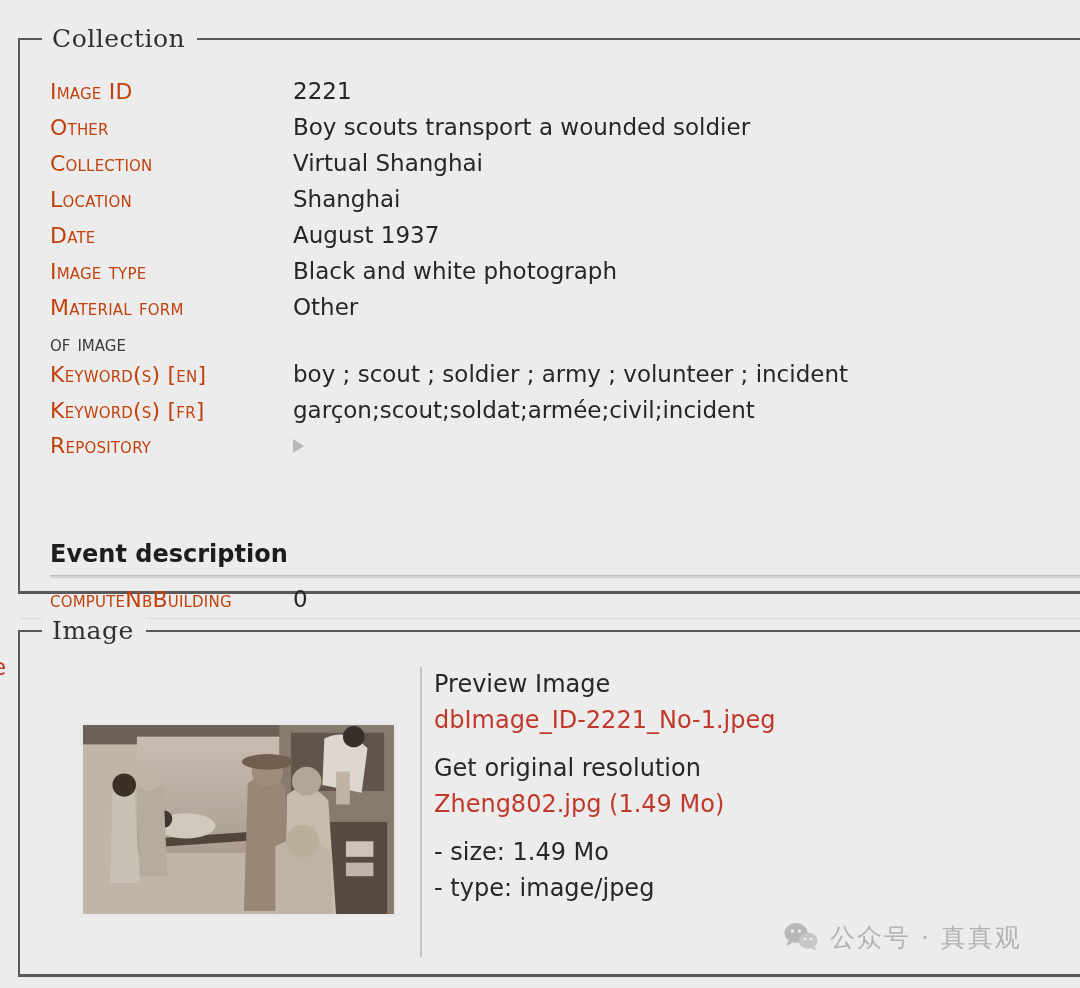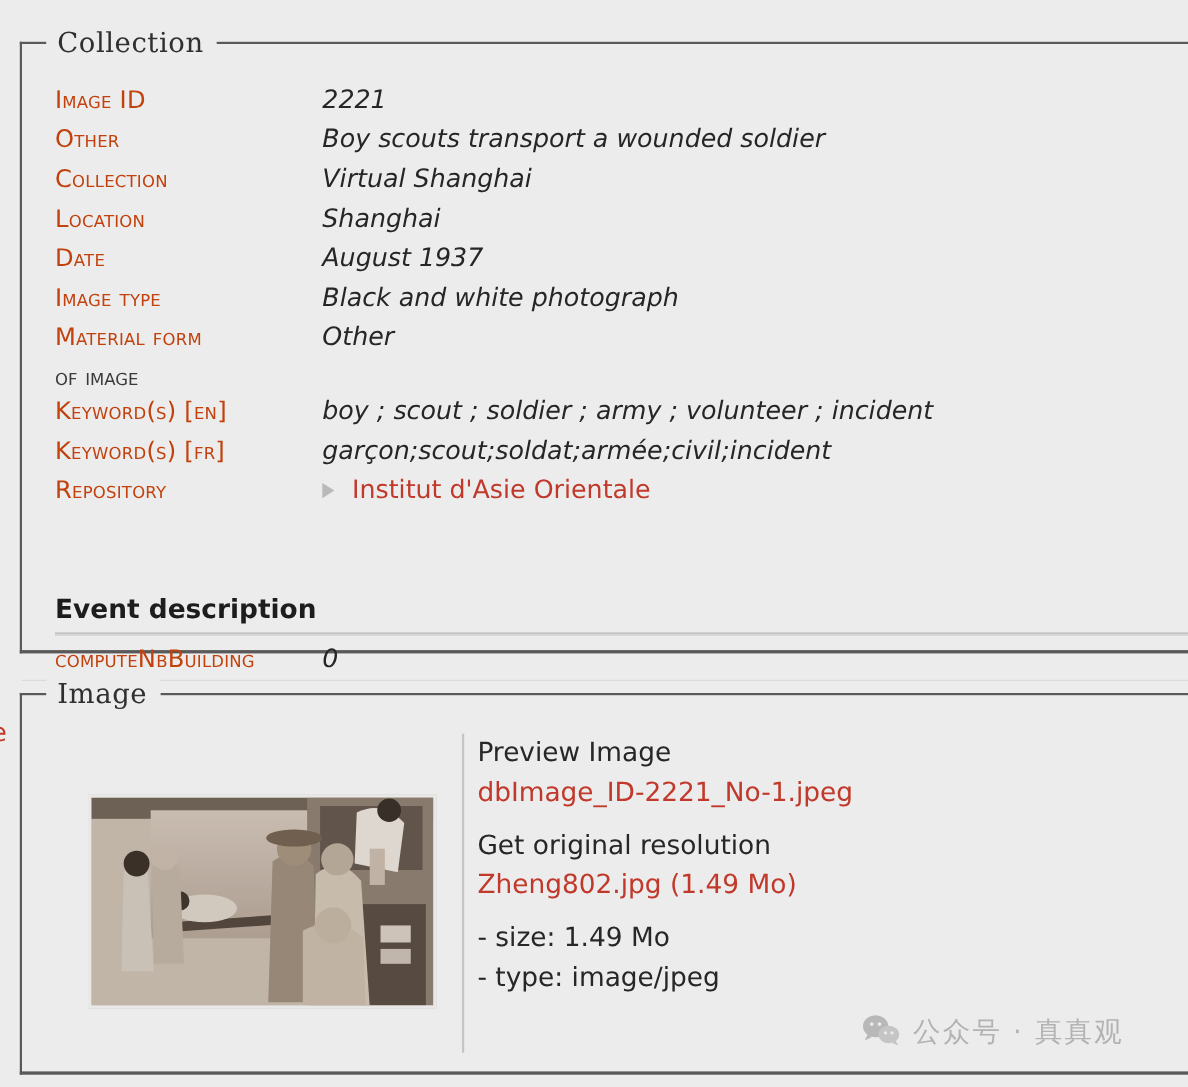--- a/index.html
+++ b/index.html
@@ -61,21 +61,20 @@
     font-variant: small-caps;
     font-size: 22px;
     letter-spacing: .2px;
     color: #c2410c;
     white-space: nowrap;
   }
   .field-value {
     font-size: 23px;
     color: #262626;
     white-space: nowrap;
-    font-style: italic;
   }
   .field-cont {
     position: absolute;
     left: 30px;
     width: 243px;
     font-variant: small-caps;
     font-size: 22px;
     color: #3a3a3a;
   }
 
@@ -249,21 +248,20 @@
   </div>
 
   <div class="field-row" style="top:357px;">
     <span class="field-label">Keyword(s) [fr]</span>
     <span class="field-value">garçon;scout;soldat;armée;civil;incident</span>
   </div>
 
   <div class="field-row" style="top:393px;">
     <span class="field-label">Repository</span>
     <span class="tri-icon"></span>
-    <span class="repo-link">Institut d'Asie Orientale</span>
   </div>
 
   <div id="event-heading">Event description</div>
   <div id="event-rule"></div>
 
   <div class="field-row" style="top:546px;">
     <span class="field-label">computeNbBuilding</span>
     <span class="field-value">0</span>
   </div>
 

